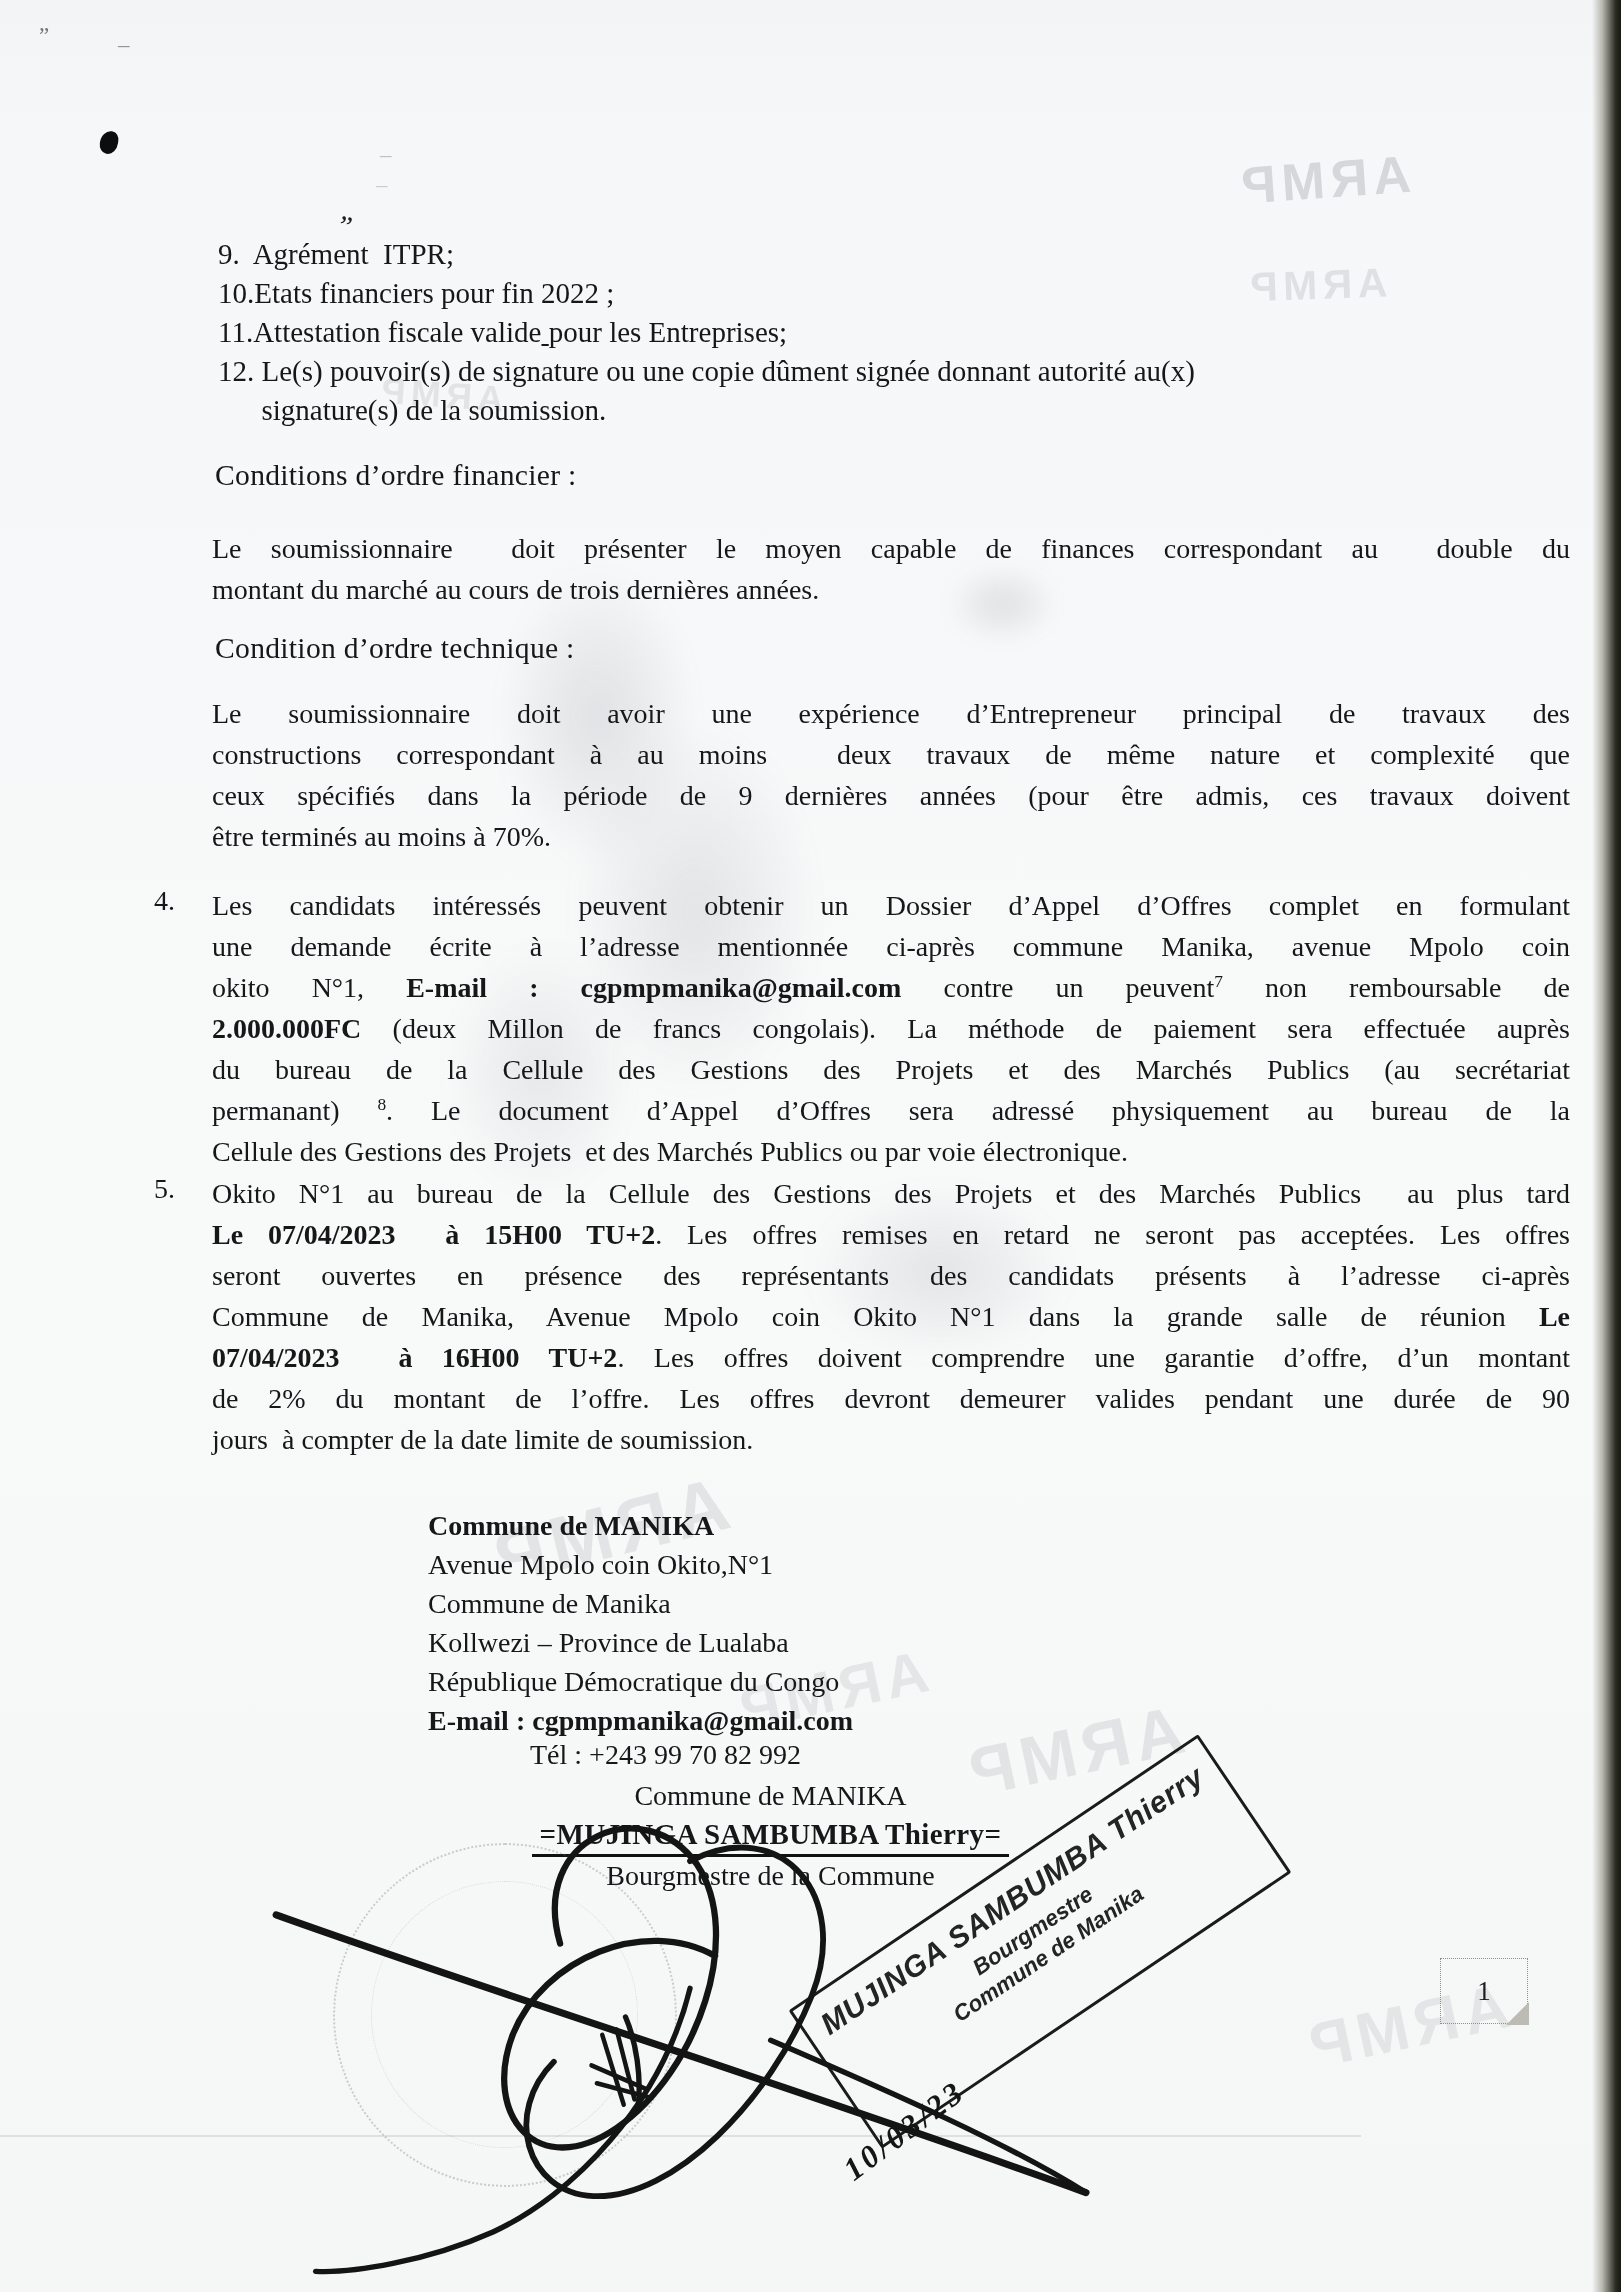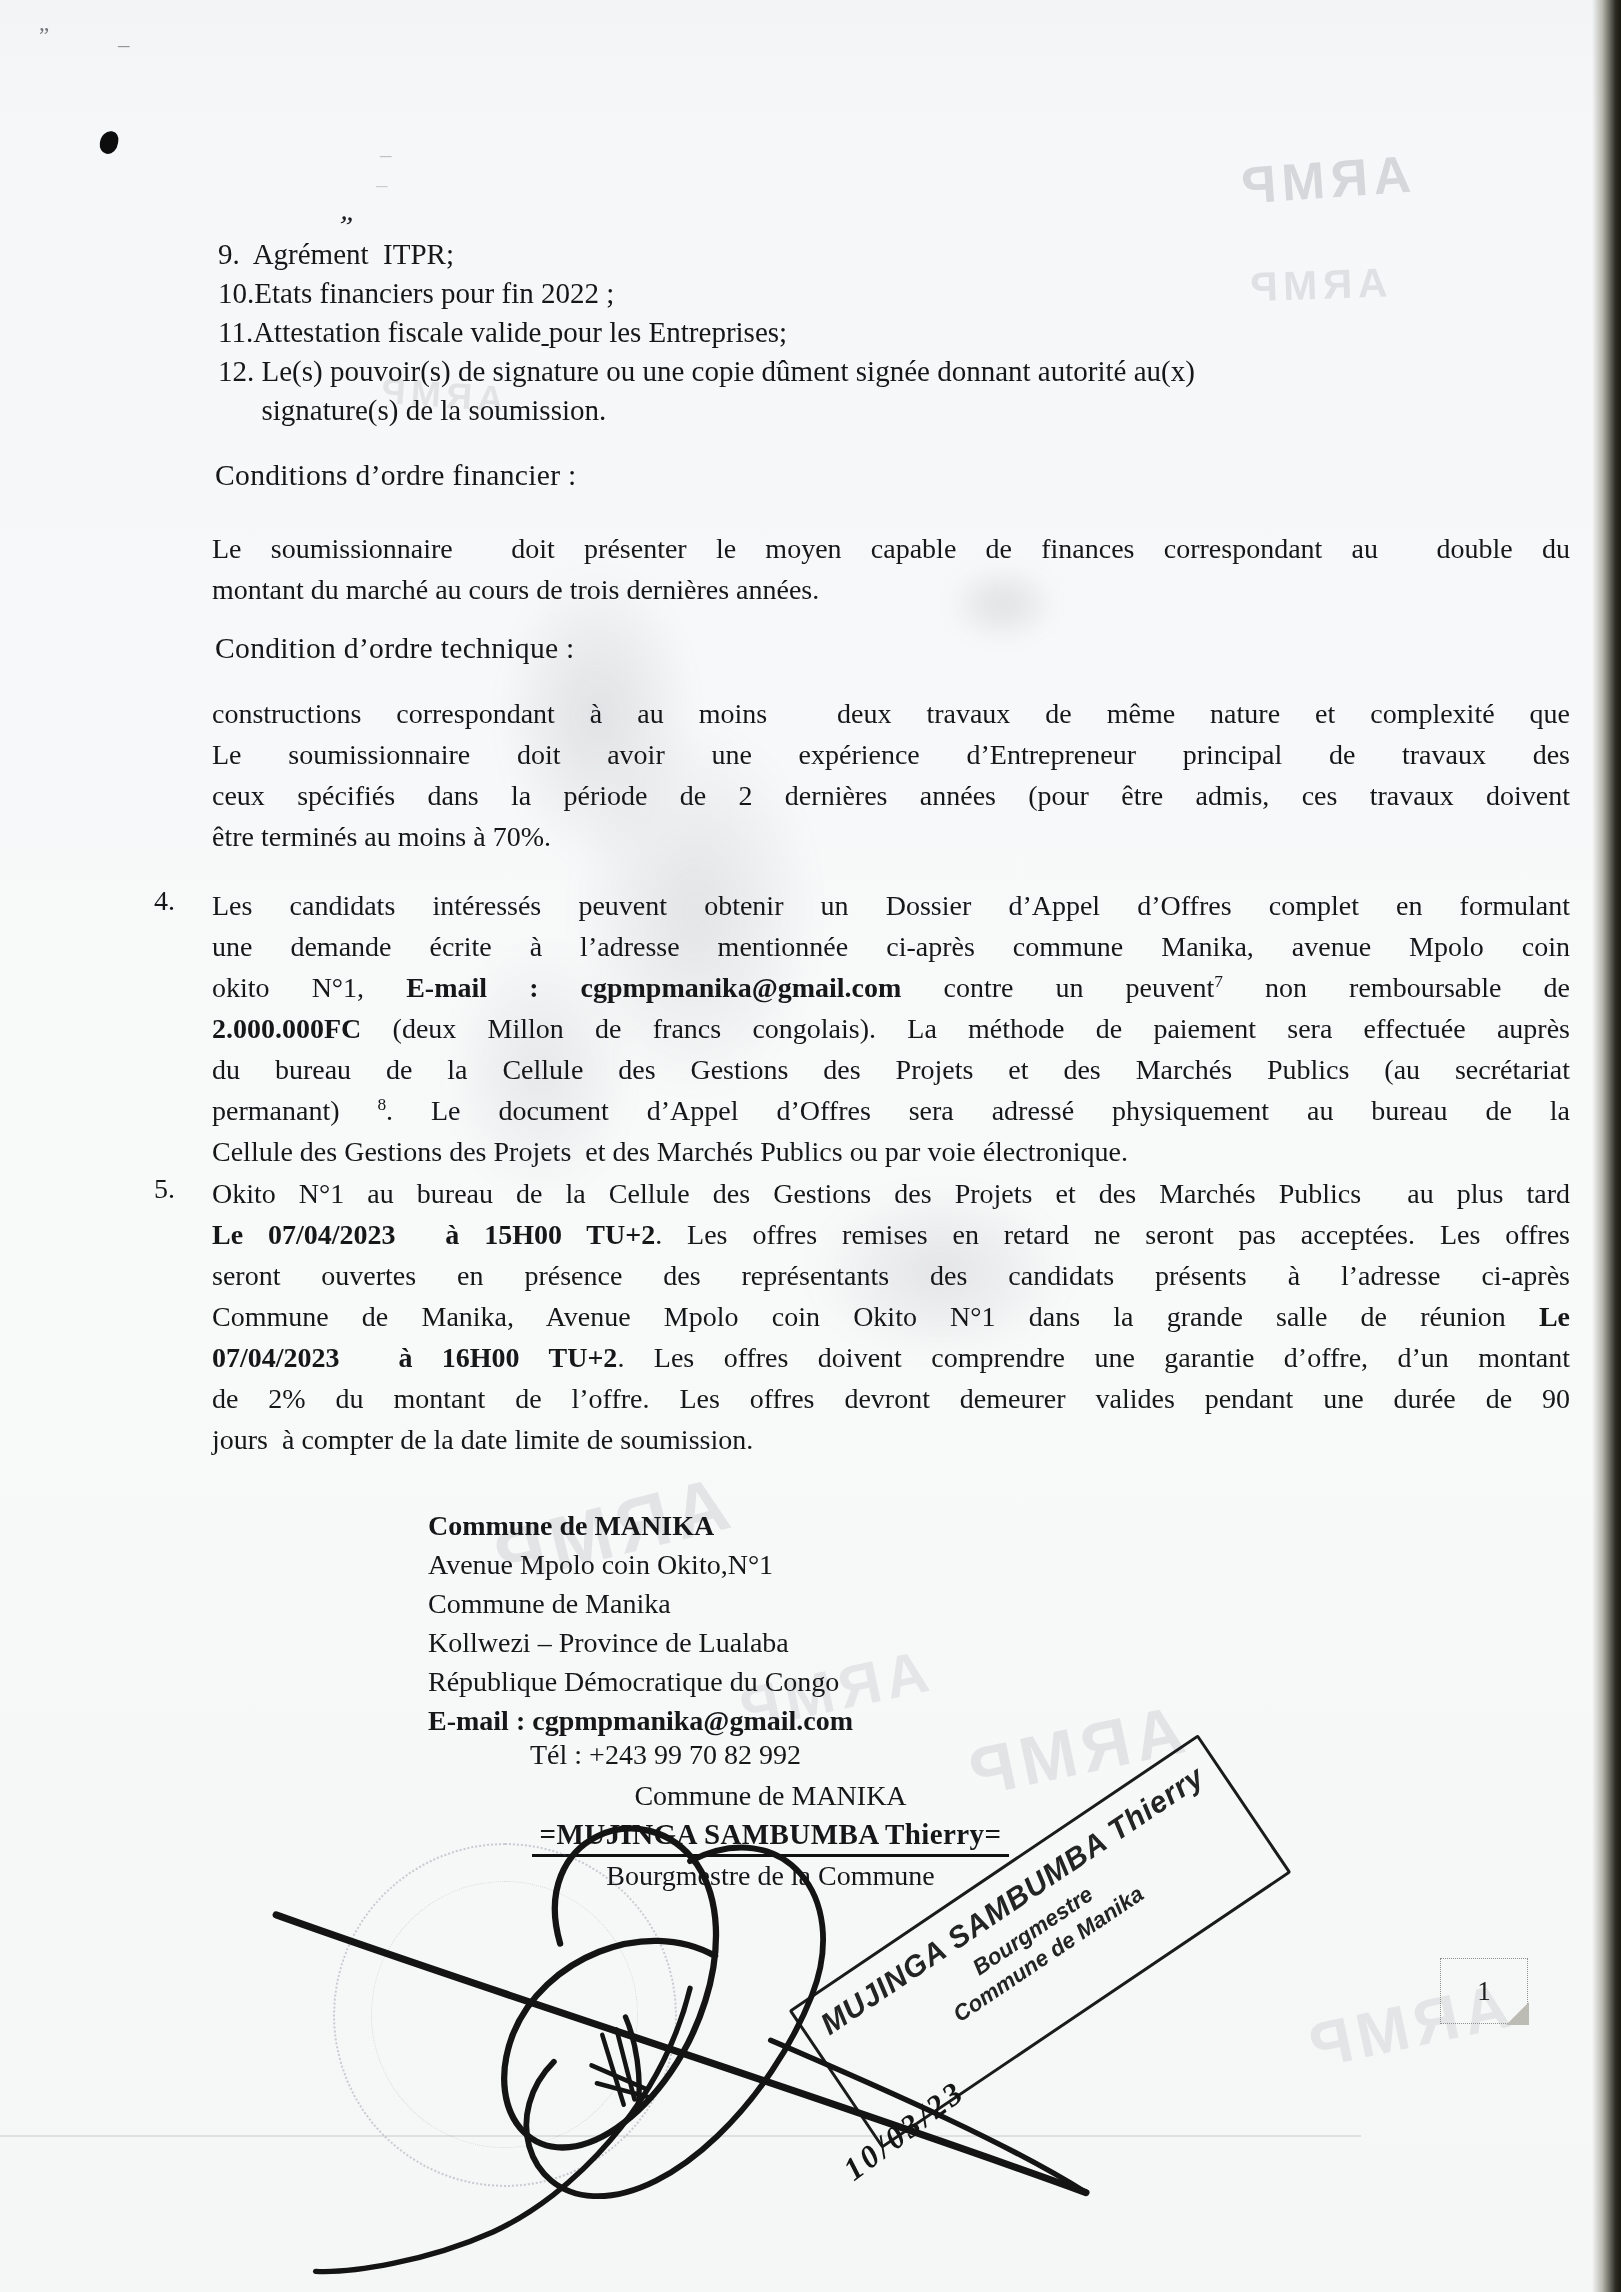--- a/index.html
+++ b/index.html
@@ -103,23 +103,23 @@
     </div>
 
   <div class="heading" id="fin-h">Conditions d’ordre financier :</div>
   <div class="tblock just" id="fin-p">
       <div class="tline"><span>Le soumissionnaire  doit présenter le moyen capable de finances correspondant au  double du</span></div>
       <div class="tline"><span>montant du marché au cours de trois dernières années.</span></div>
     </div>
 
   <div class="heading" id="tech-h">Condition d’ordre technique :</div>
   <div class="tblock just" id="tech-p">
+      <div class="tline"><span>Le soumissionnaire doit avoir une expérience d’Entrepreneur principal de travaux des</span></div>
       <div class="tline"><span>constructions correspondant à au moins  deux travaux de même nature et complexité que</span></div>
-      <div class="tline"><span>Le soumissionnaire doit avoir une expérience d’Entrepreneur principal de travaux des</span></div>
-      <div class="tline"><span>ceux spécifiés dans la période de 2 dernières années (pour être admis, ces travaux doivent</span></div>
+      <div class="tline"><span>ceux spécifiés dans la période de 9 dernières années (pour être admis, ces travaux doivent</span></div>
       <div class="tline"><span>être terminés au moins à 70%.</span></div>
     </div>
 
   <div class="itemnum" id="item4-num">4.</div>
   <div class="tblock just" id="item4">
       <div class="tline"><span>Les candidats intéressés peuvent obtenir un Dossier d’Appel d’Offres complet en formulant</span></div>
       <div class="tline"><span>une demande écrite à l’adresse mentionnée ci-après </span><span class="i">commune Manika, avenue Mpolo coin</span></div>
       <div class="tline"><span class="i">okito N°1, </span><span class="b">E-mail : cgpmpmanika@gmail.com </span><span>contre un peuvent</span><sup>7</sup><span> non remboursable de</span></div>
       <div class="tline"><span class="b i">2.000.000FC </span><span class="i">(deux Millon de francs congolais). </span><span>La méthode de paiement sera </span><span class="i">effectuée auprès</span></div>
       <div class="tline"><span class="i">du bureau de la Cellule des Gestions des Projets et des Marchés Publics (au secrétariat</span></div>

